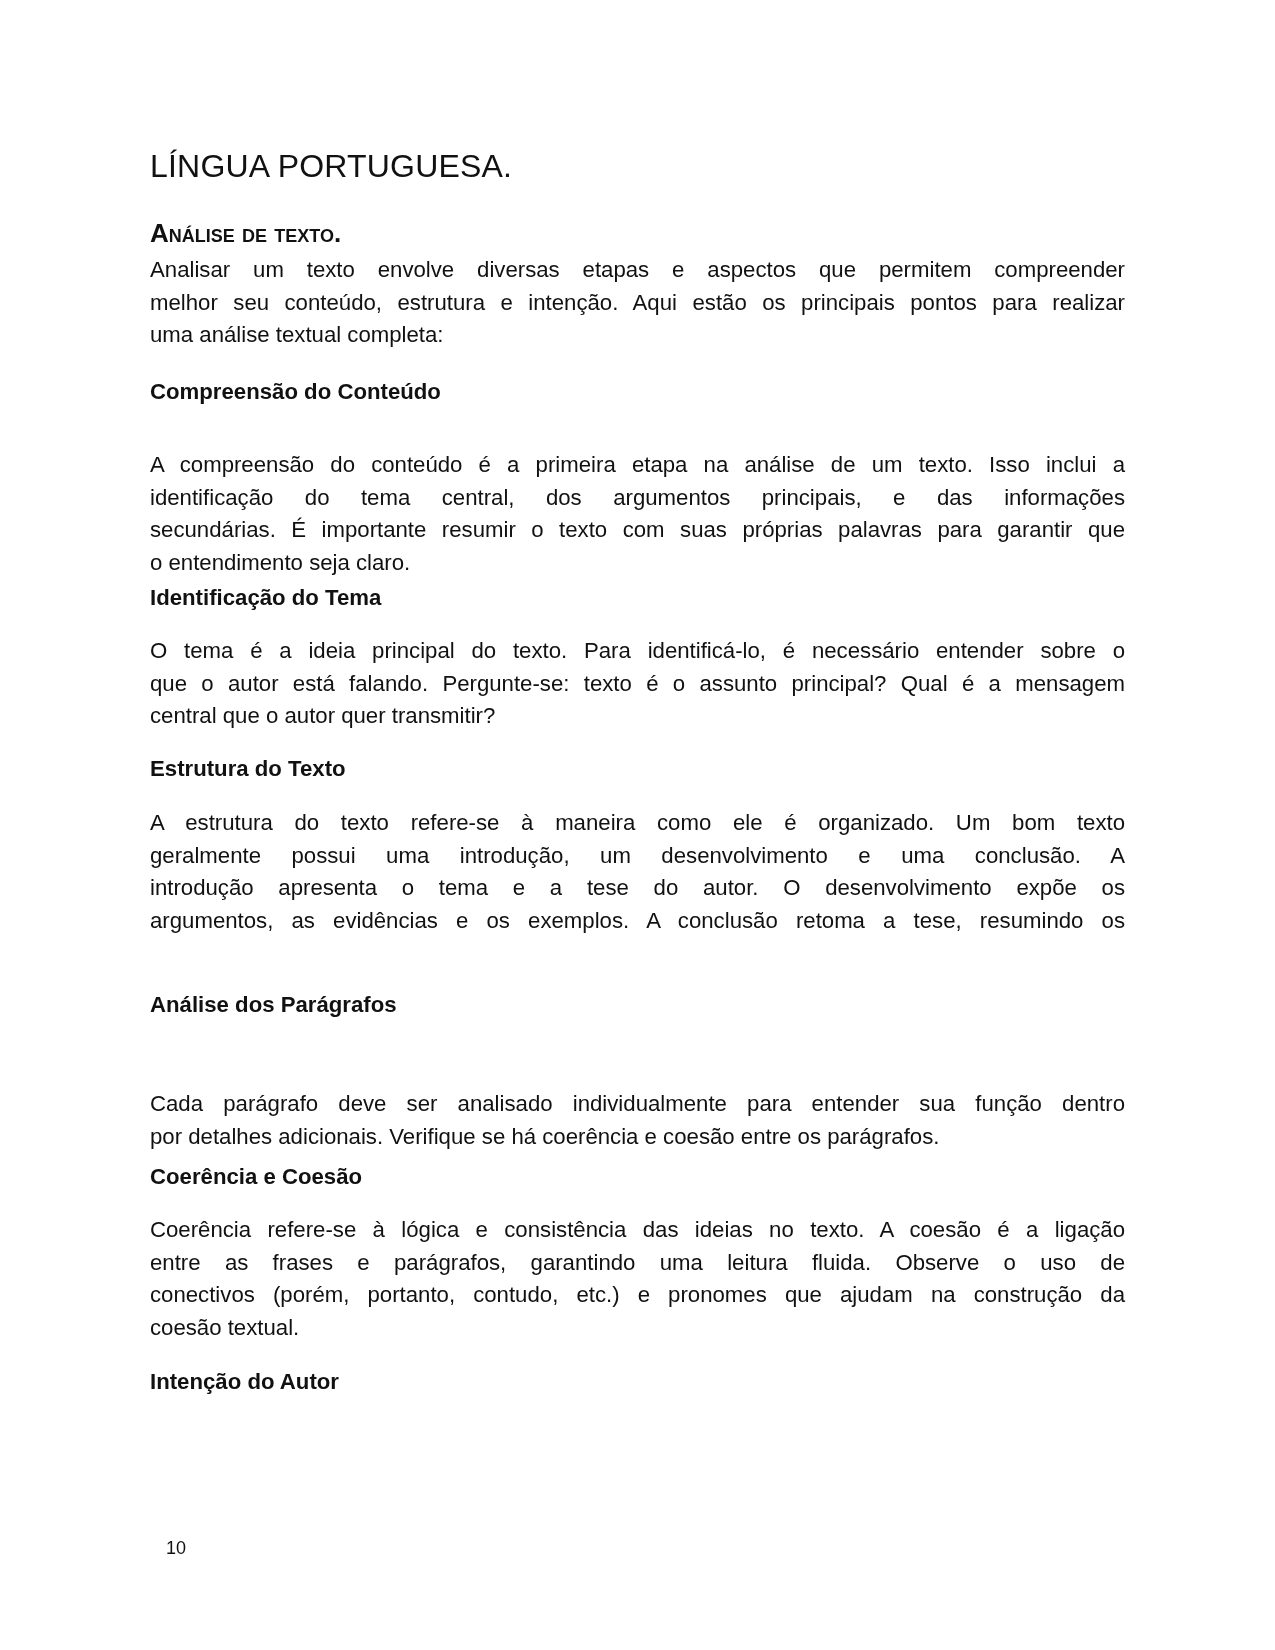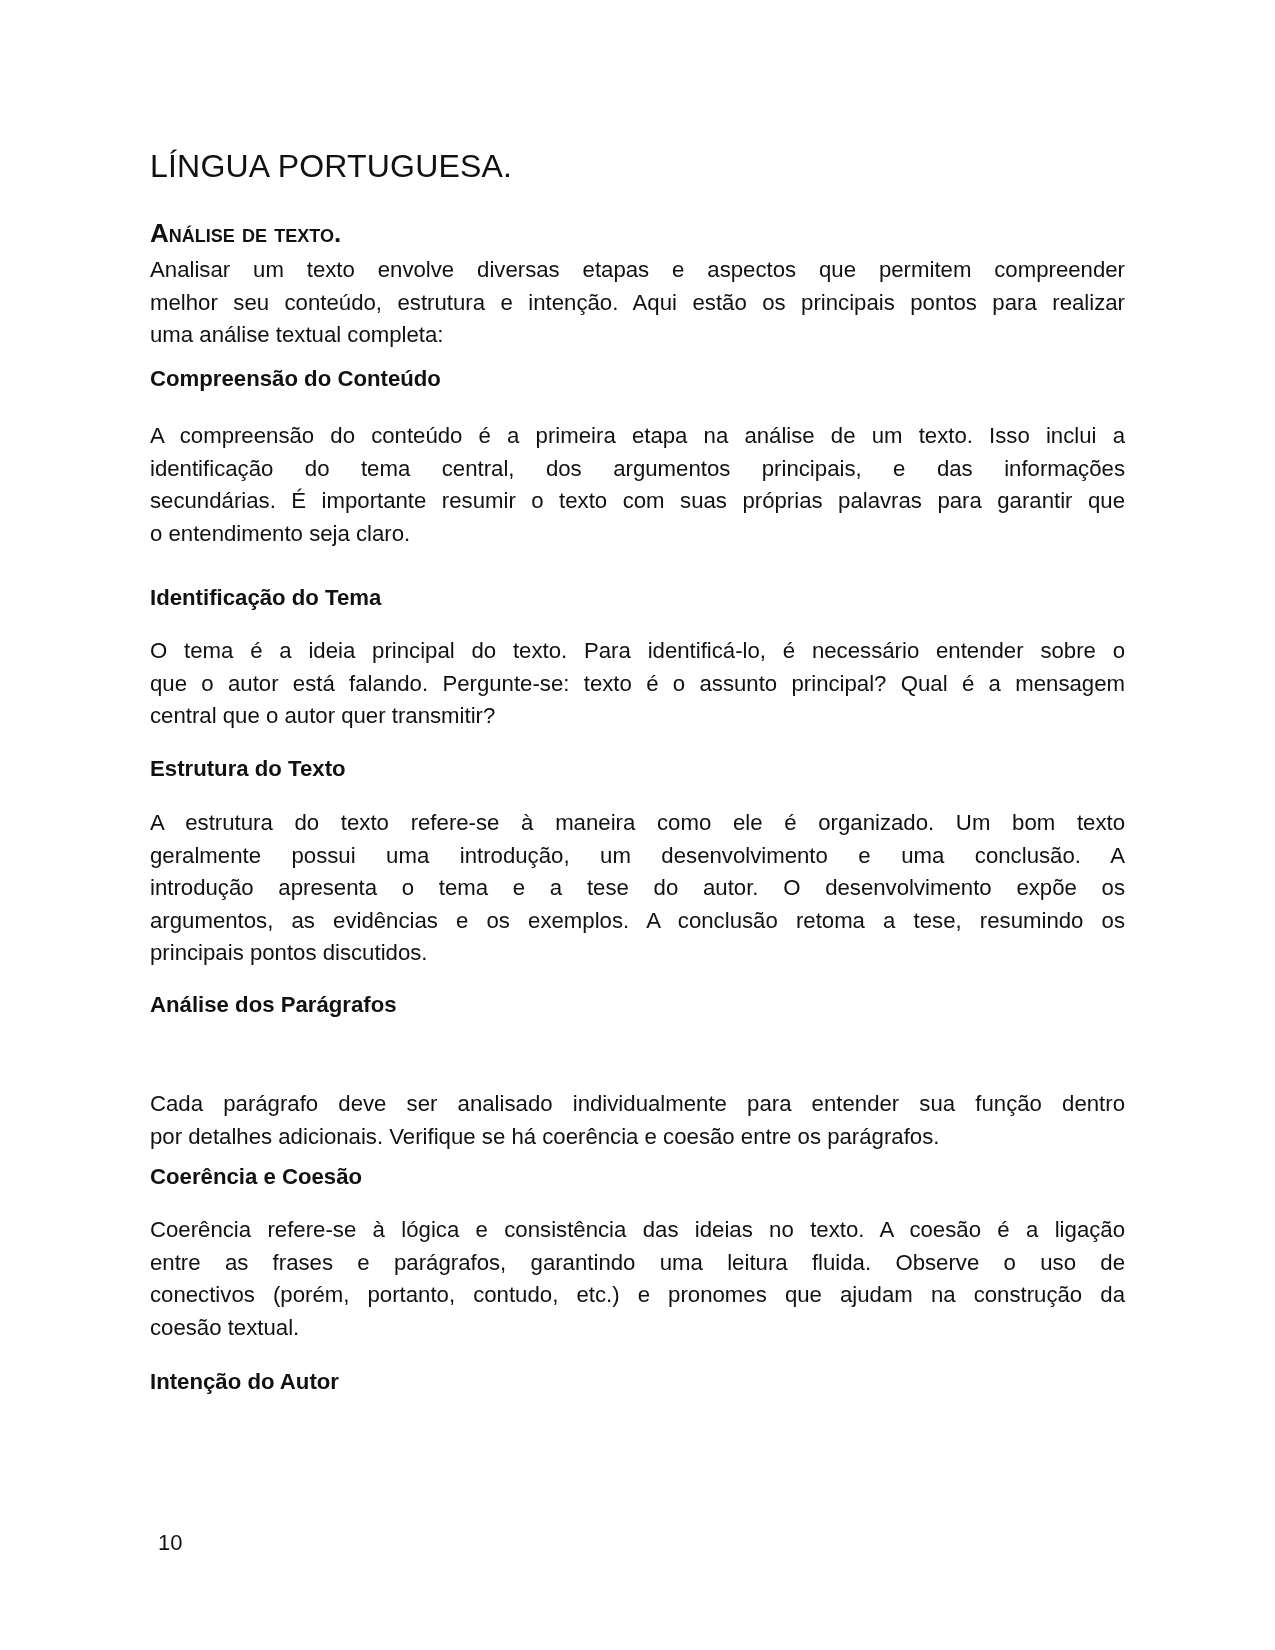--- a/index.html
+++ b/index.html
@@ -65,60 +65,59 @@
       left: 150px;
       font-size: 22.2px;
       font-weight: bold;
       margin: 0;
       white-space: nowrap;
     }
     .page-number {
       position: absolute;
       left: 150px;
       top: 1522px;
-      font-size: 22px;
-      margin: 8px;
+      font-size: 18px;
+      margin: 16px;
     }
   </style>
 </head>
 <body>
 
 <div class="page">
 
   <h1 class="title">LÍNGUA PORTUGUESA.</h1>
   <h2 class="subtitle">Análise de texto.</h2>
 
   <p class="para" style="top: 254px;">
     <span class="ln">Analisar um texto envolve diversas etapas e aspectos que permitem compreender</span>
     <span class="ln">melhor seu conteúdo, estrutura e intenção. Aqui estão os principais pontos para realizar</span>
     <span class="ln last">uma análise textual completa:</span>
   </p>
 
-  <h3 class="heading" style="top: 366px;">Compreensão do Conteúdo</h3>
-  <p class="para" style="top: 420px;">
+  <h3 class="heading" style="top: 379px;">Compreensão do Conteúdo</h3>
+  <p class="para" style="top: 449px;">
     <span class="ln">A compreensão do conteúdo é a primeira etapa na análise de um texto. Isso inclui a</span>
     <span class="ln">identificação do tema central, dos argumentos principais, e das informações</span>
     <span class="ln">secundárias. É importante resumir o texto com suas próprias palavras para garantir que</span>
     <span class="ln last">o entendimento seja claro.</span>
   </p>
 
   <h3 class="heading" style="top: 585px;">Identificação do Tema</h3>
   <p class="para" style="top: 635px;">
     <span class="ln">O tema é a ideia principal do texto. Para identificá-lo, é necessário entender sobre o</span>
     <span class="ln">que o autor está falando. Pergunte-se: texto é o assunto principal? Qual é a mensagem</span>
     <span class="ln last">central que o autor quer transmitir?</span>
   </p>
 
   <h3 class="heading" style="top: 756px;">Estrutura do Texto</h3>
   <p class="para" style="top: 807px;">
     <span class="ln">A estrutura do texto refere-se à maneira como ele é organizado. Um bom texto</span>
     <span class="ln">geralmente possui uma introdução, um desenvolvimento e uma conclusão. A</span>
     <span class="ln">introdução apresenta o tema e a tese do autor. O desenvolvimento expõe os</span>
     <span class="ln">argumentos, as evidências e os exemplos. A conclusão retoma a tese, resumindo os</span>
-    <span class="ln last">principais pontos discutidos.</span>
   </p>
 
   <h3 class="heading" style="top: 992px;">Análise dos Parágrafos</h3>
   <p class="para" style="top: 1088px;">
     <span class="ln">Cada parágrafo deve ser analisado individualmente para entender sua função dentro</span>
     <span class="ln last">por detalhes adicionais. Verifique se há coerência e coesão entre os parágrafos.</span>
   </p>
 
   <h3 class="heading" style="top: 1164px;">Coerência e Coesão</h3>
   <p class="para" style="top: 1214px;">

